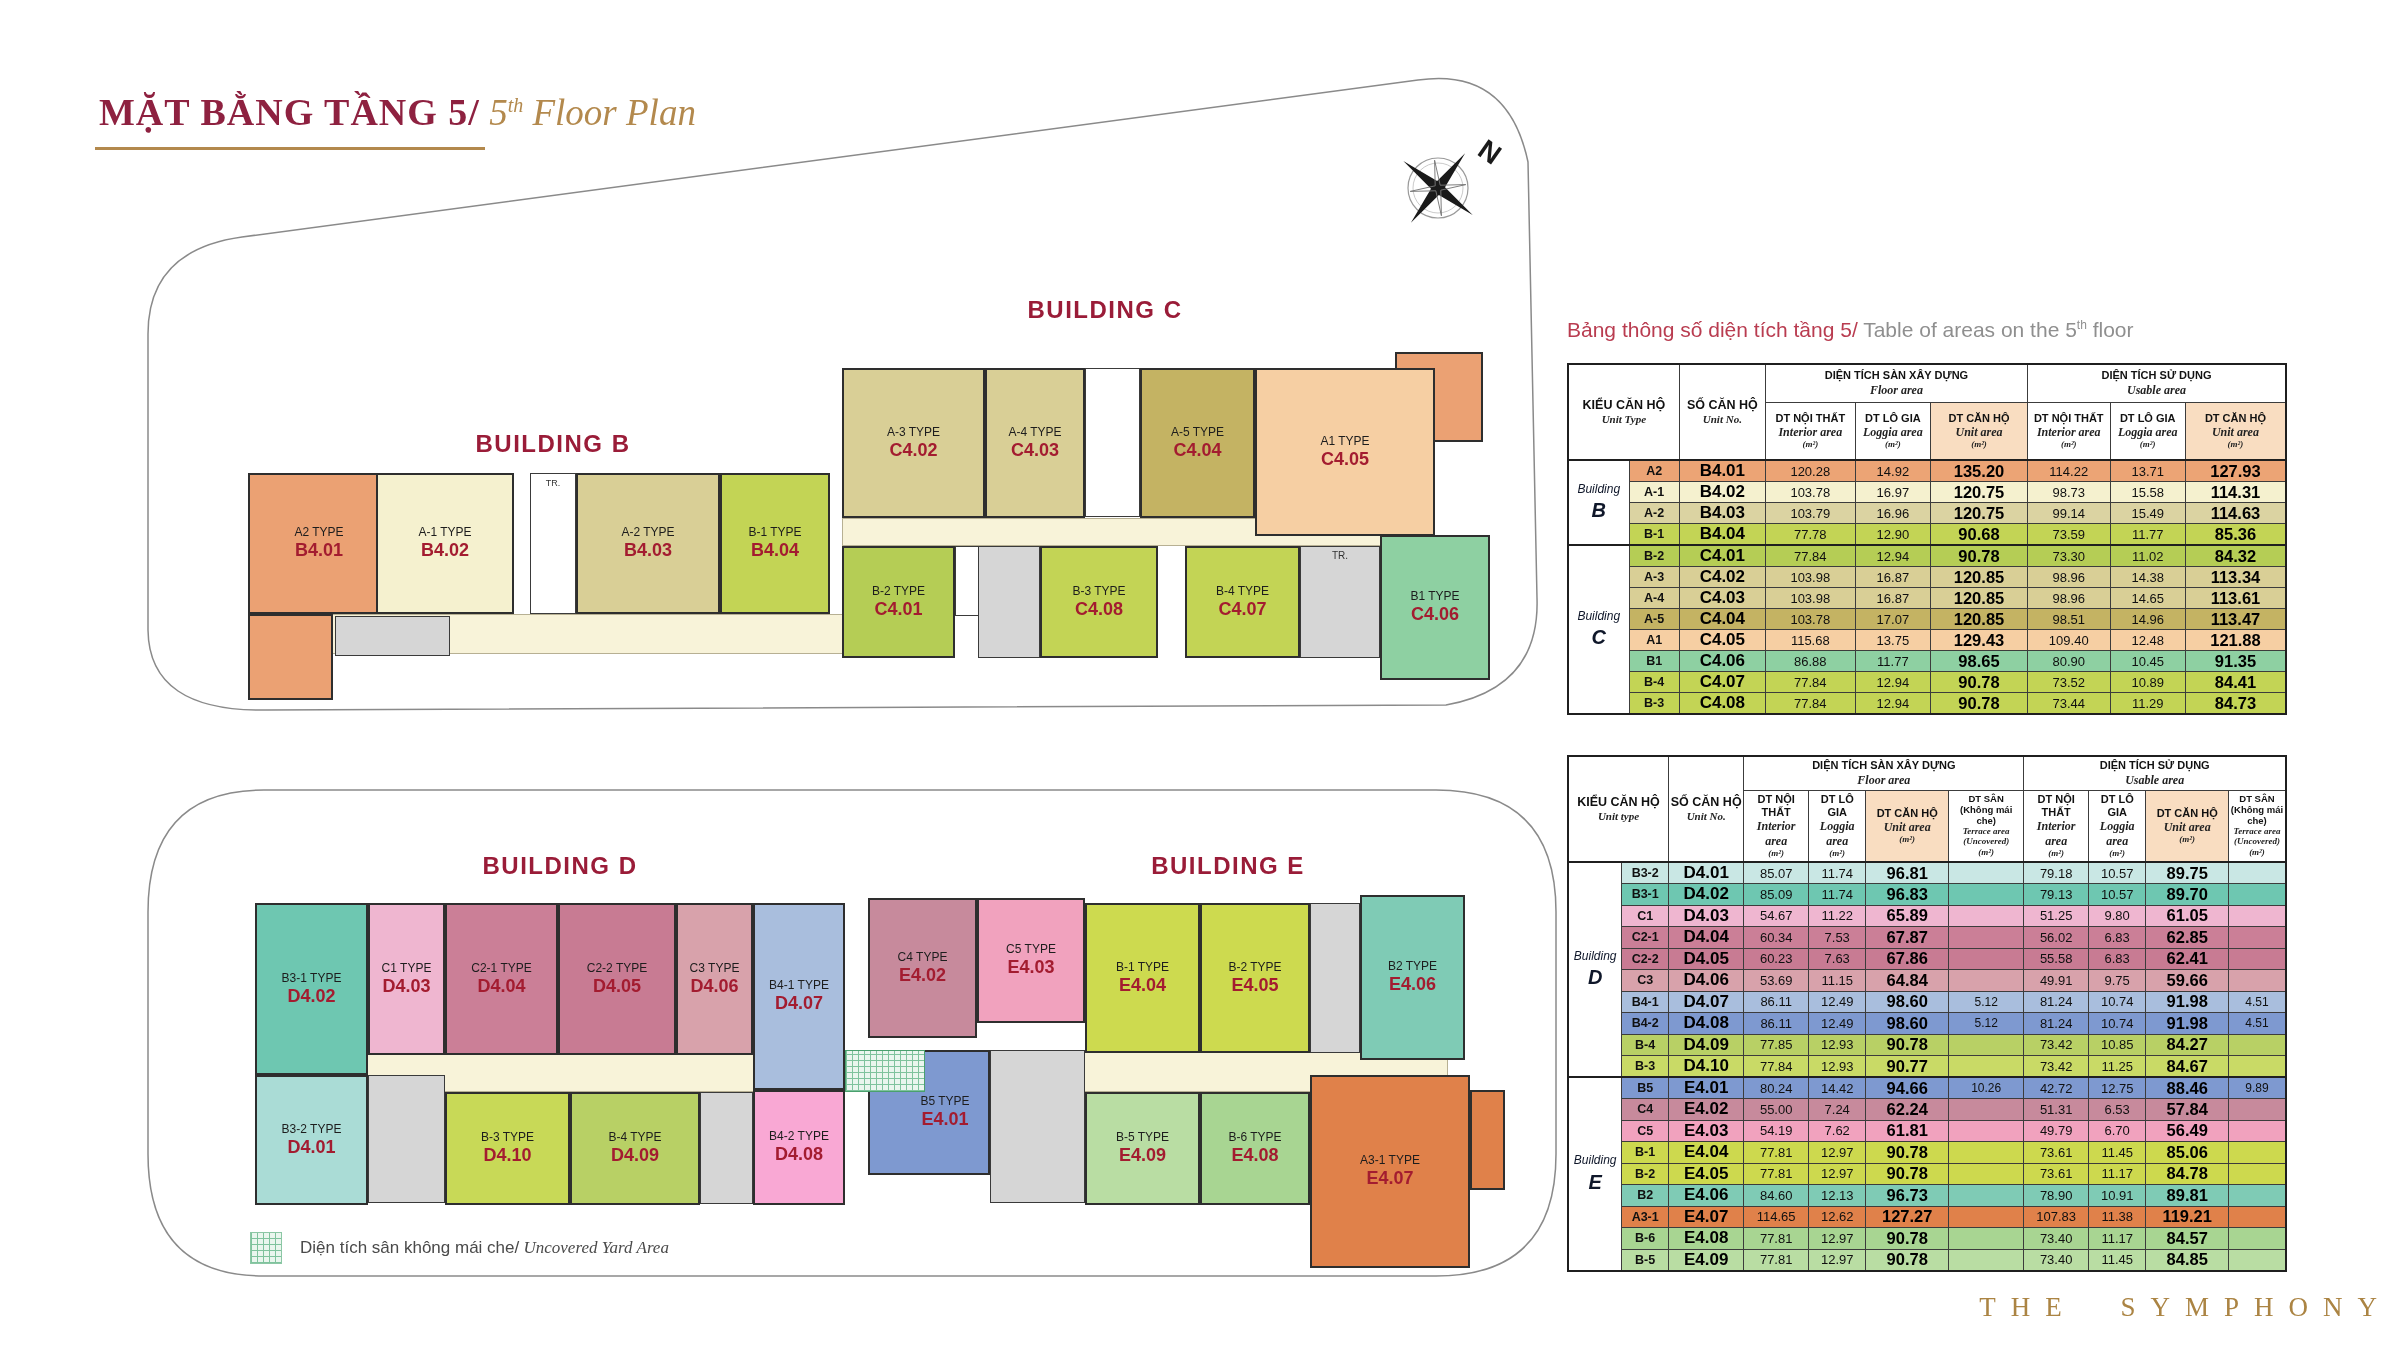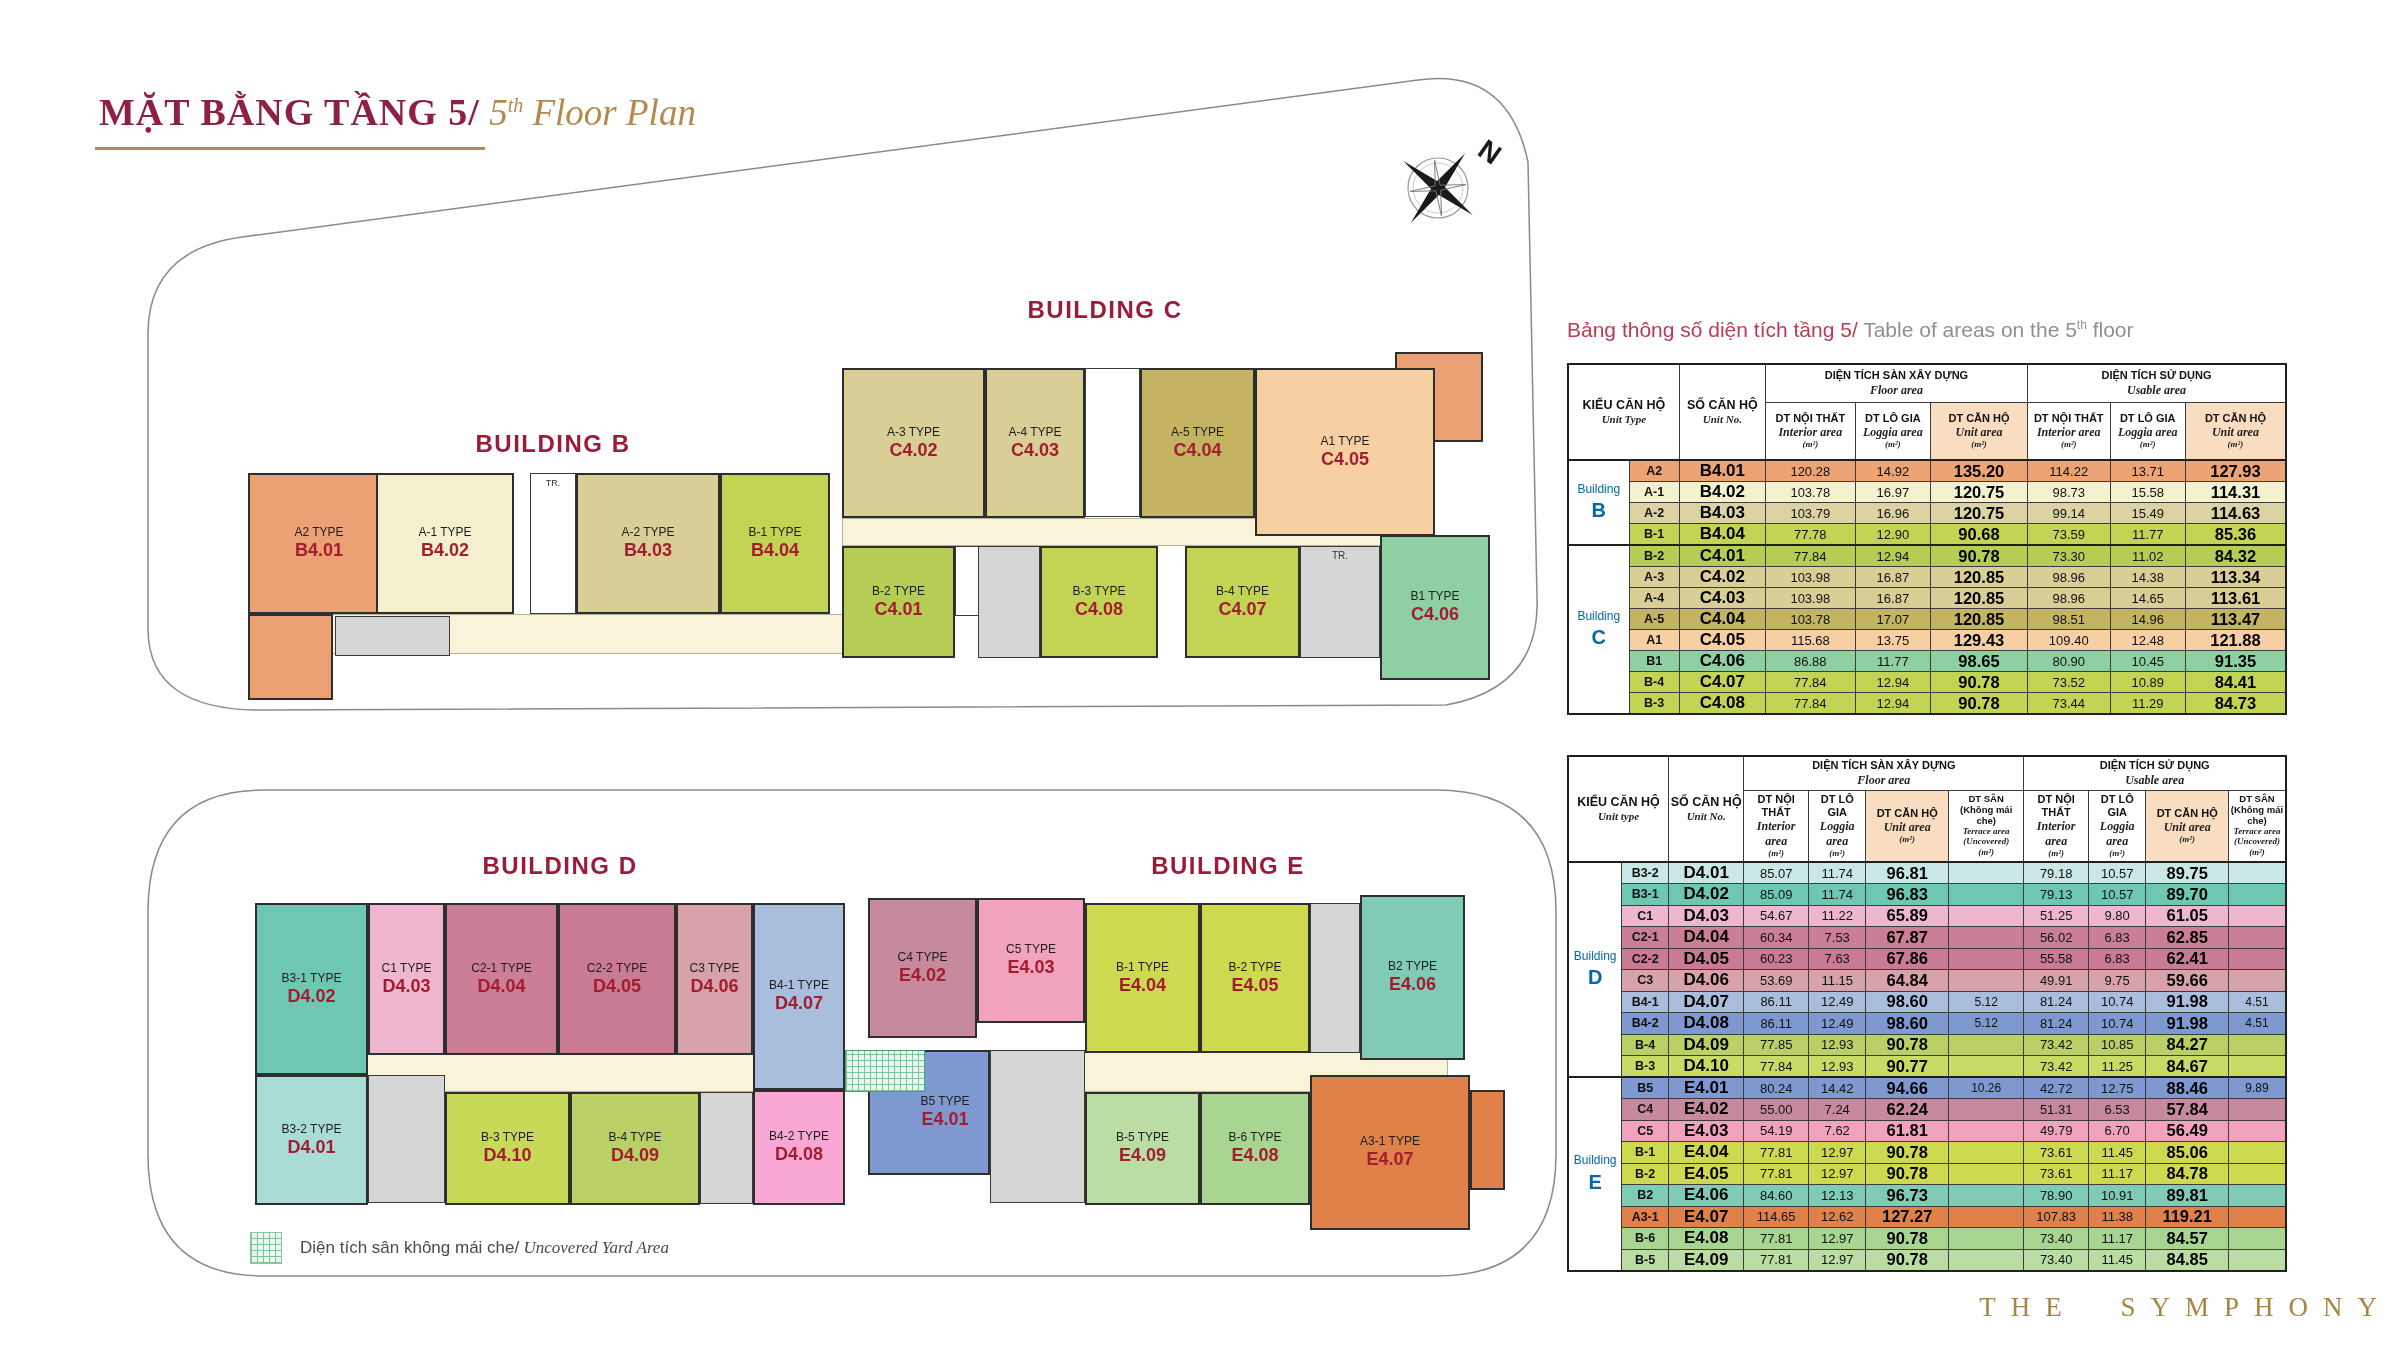--- a/index.html
+++ b/index.html
@@ -54,21 +54,21 @@
   .areas-table th,.areas-table td{border:1px solid #3c3c3c;padding:0 1px;overflow:hidden;text-align:center;vertical-align:middle;}
   .areas-table thead th{background:#fff;}
   .peach{background:#f9ddc1 !important;}
   .hv{font-weight:bold;font-size:11px;color:#111;line-height:1.2;}
   .hv-lg{font-size:12.5px;}
   .hv-sm{font-size:9.5px;line-height:1.15;}
   .he{font-family:"Liberation Serif",serif;font-style:italic;font-weight:bold;font-size:12px;color:#222;line-height:1.2;}
   .he-lg{font-size:11px;}
   .he-sm{font-size:9px;line-height:1.1;}
   .hs{font-family:"Liberation Serif",serif;font-style:italic;font-size:9px;color:#222;line-height:1.15;}
-  .c-bldg{background:#fff;font-size:12px;color:#0369a1;line-height:1.3;}
+  .c-bldg{background:#fff;font-size:12px;color:#0f172a;line-height:1.3;font-style:italic;}
   .c-bldg b{font-size:20px;}
   .c-type{font-weight:bold;font-size:12.5px;color:#101010;}
   .c-no{font-weight:bold;font-size:17px;color:#000;}
   .c-num{font-size:13px;color:#101010;}
   .c-unit{font-size:16.5px;font-weight:bold;color:#000;}
   .c-terr{font-size:12px;color:#101010;}
   #table1 tbody tr{height:21px;}
   #table2 tbody tr{height:21.5px;}
   .grp-start td{border-top:2px solid #1f1f1f;}
 
@@ -235,21 +235,21 @@
         <span class="uc">E4.01</span>
       </div>
       <div class="unit" style="left: 1085px; top: 1092px; width: 115px; height: 113px; background: rgb(185, 221, 163);">
         <span class="ut">B-5 TYPE</span>
         <span class="uc">E4.09</span>
       </div>
       <div class="unit" style="left: 1200px; top: 1092px; width: 110px; height: 113px; background: rgb(168, 213, 146);">
         <span class="ut">B-6 TYPE</span>
         <span class="uc">E4.08</span>
       </div>
-      <div class="unit" style="left: 1310px; top: 1075px; width: 160px; height: 155px; background: rgb(224, 129, 74);">
+      <div class="unit" style="left: 1310px; top: 1075px; width: 160px; height: 193px; background: rgb(224, 129, 74);">
         <span class="ut">A3-1 TYPE</span>
         <span class="uc">E4.07</span>
       </div>
       <div class="bldg-label" style="left: 553px; top: 430px;">BUILDING B</div>
       <div class="bldg-label" style="left: 1105px; top: 296px;">BUILDING C</div>
       <div class="bldg-label" style="left: 560px; top: 852px;">BUILDING D</div>
       <div class="bldg-label" style="left: 1228px; top: 852px;">BUILDING E</div>
     </div>
 
   <div class="legend">

